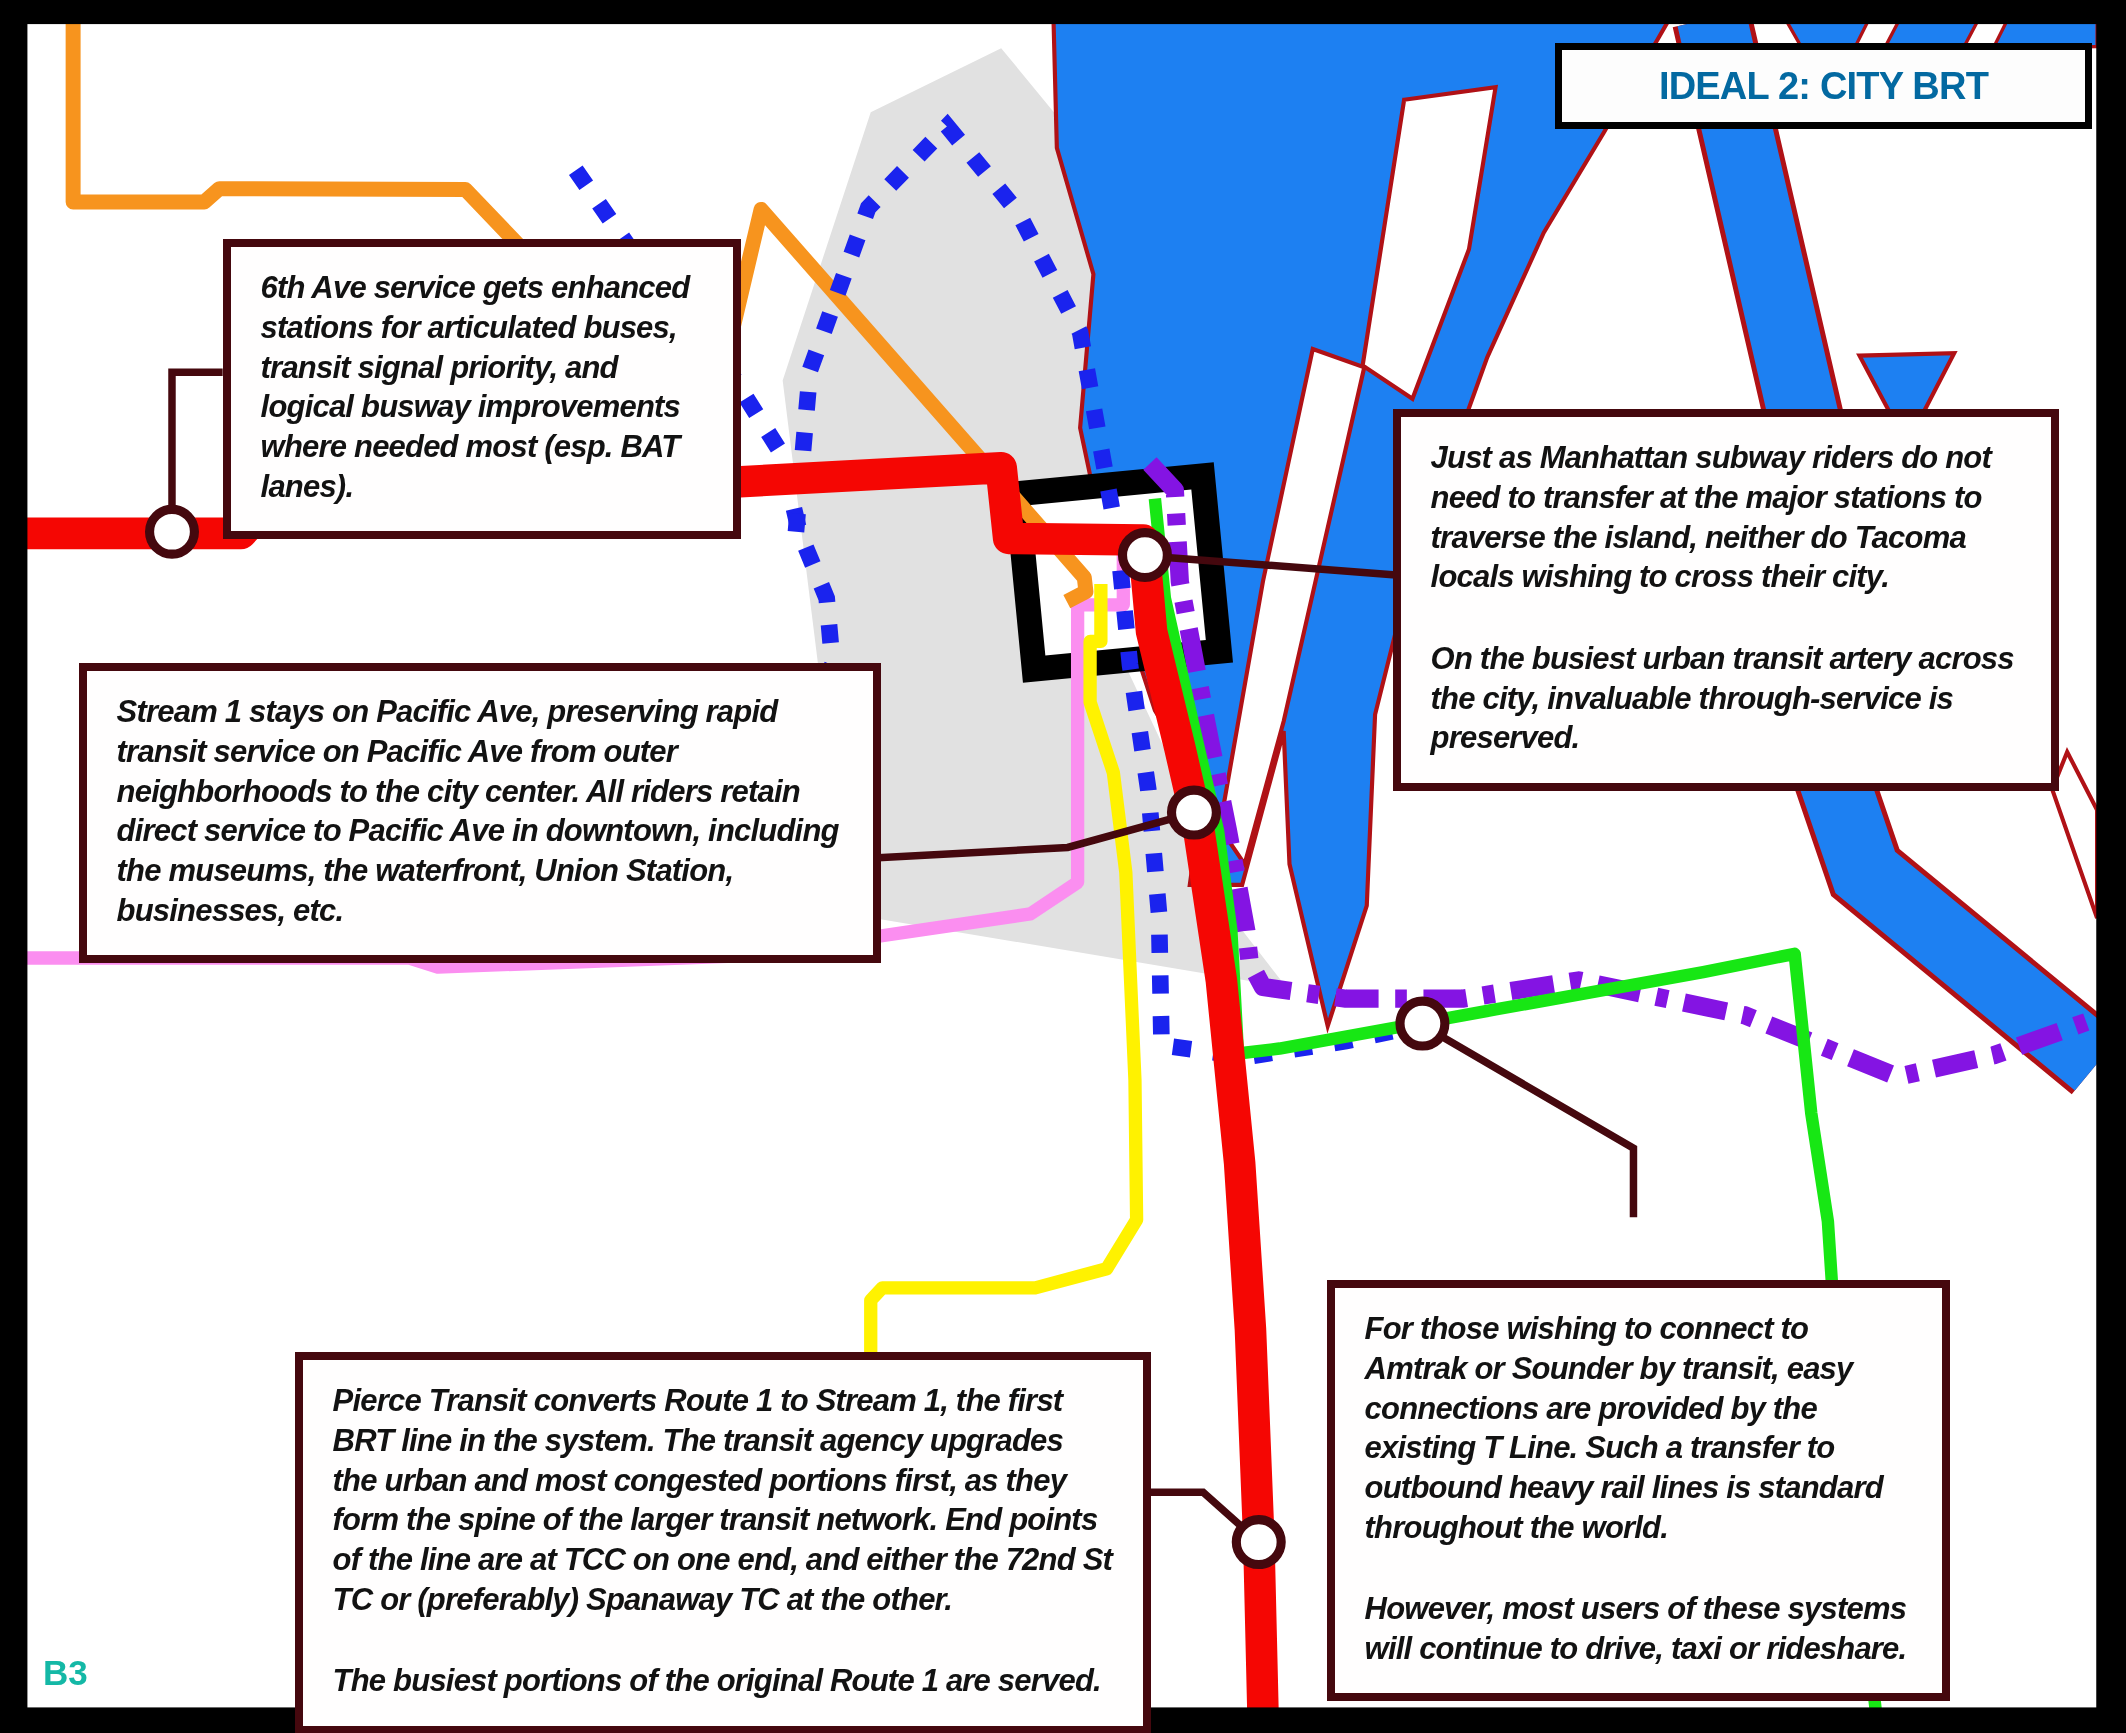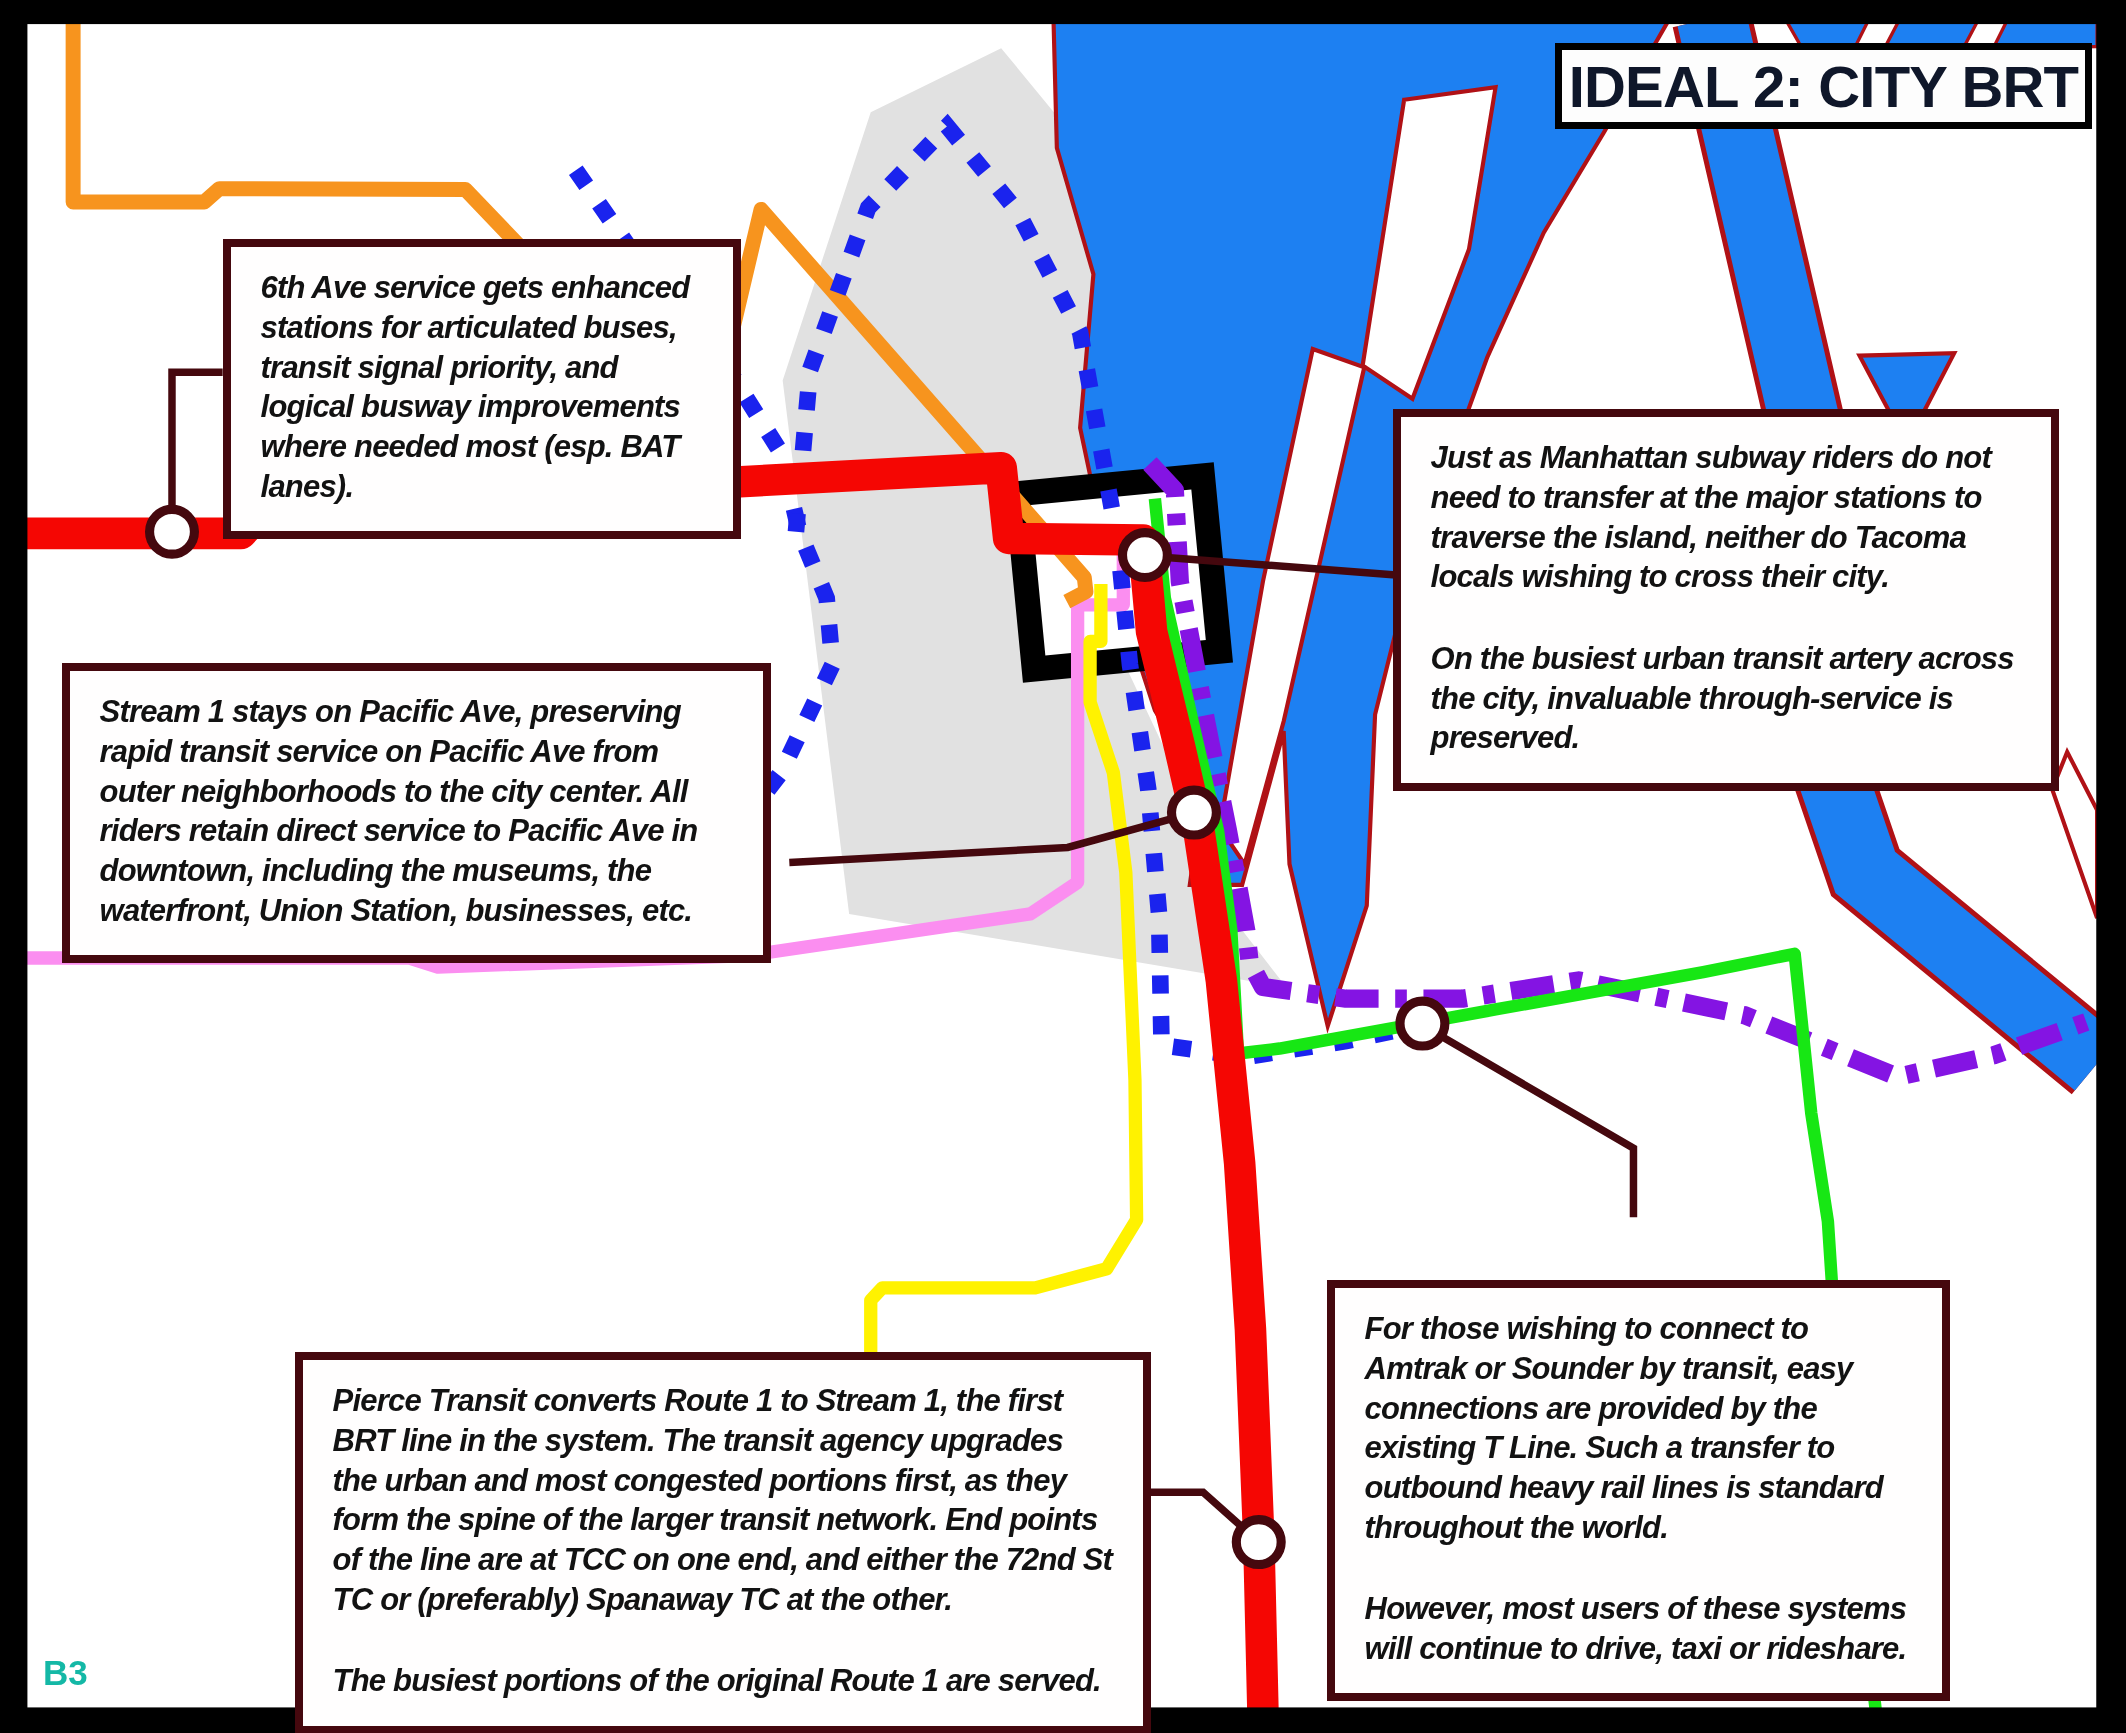--- a/index.html
+++ b/index.html
@@ -14,21 +14,21 @@
     padding:13.3px 21.6px 16.6px 21.6px;box-sizing:border-box;z-index:20;
     color:#121212;font-weight:700;font-style:italic;
     font-size:31px;line-height:1.28;letter-spacing:-0.8px;
   }
   .callout p{margin:8px;}
   .callout p + p{margin-top:42px;}
   .title-box{
     position:absolute;background:#fdfdfd;border:7.5px solid #000;
     display:flex;align-items:center;justify-content:center;
     box-sizing:border-box;z-index:30;
-    font-weight:700;font-size:58px;letter-spacing:-0.8px;color:#0f172a;
+    font-weight:700;font-size:38px;letter-spacing:-0.8px;color:#0369a1;
   }
   .page-label{
     position:absolute;z-index:30;font-weight:700;font-size:35px;color:#14b8a6;
     font-family:"Liberation Sans","DejaVu Sans",sans-serif;
   }
 </style>
 </head>
 <body>
 
 <div id="map-root">
@@ -95,21 +95,21 @@
   </svg>
 
   <div class="title-box" style="left:1555px;top:43px;width:537px;height:86px;">
     <span>IDEAL 2: CITY BRT</span>
   </div>
 
   <div class="callout" style="left:223px;top:239px;width:518px;">
     <p>6th Ave service gets enhanced stations for articulated buses, transit signal priority, and logical busway improvements where needed most (esp. BAT lanes).</p>
   </div>
 
-  <div class="callout" style="left:62px;top:663px;width:709px;">
+  <div class="callout" style="left:79px;top:663px;width:802px;">
     <p>Stream 1 stays on Pacific Ave, preserving rapid transit service on Pacific Ave from outer neighborhoods to the city center. All riders retain direct service to Pacific Ave in downtown, including the museums, the waterfront, Union Station, businesses, etc.</p>
   </div>
 
   <div class="callout" style="left:1393px;top:409px;width:666px;">
     <p>Just as Manhattan subway riders do not need to transfer at the major stations to traverse the island, neither do Tacoma locals wishing to cross their city.</p>
     <p>On the busiest urban transit artery across the city, invaluable through-service is preserved.</p>
   </div>
 
   <div class="callout" style="left:295px;top:1352px;width:856px;">
     <p>Pierce Transit converts Route 1 to Stream 1, the first BRT line in the system. The transit agency upgrades the urban and most congested portions first, as they form the spine of the larger transit network. End points of the line are at TCC on one end, and either the 72nd St TC or (preferably) Spanaway TC at the other.</p>

